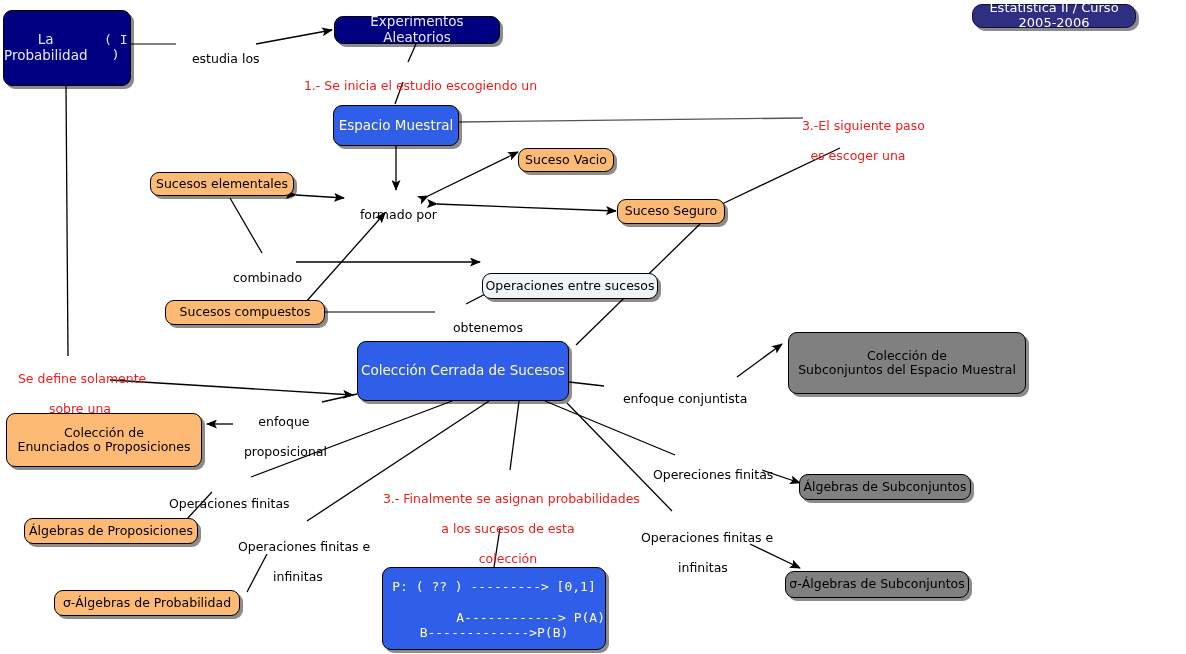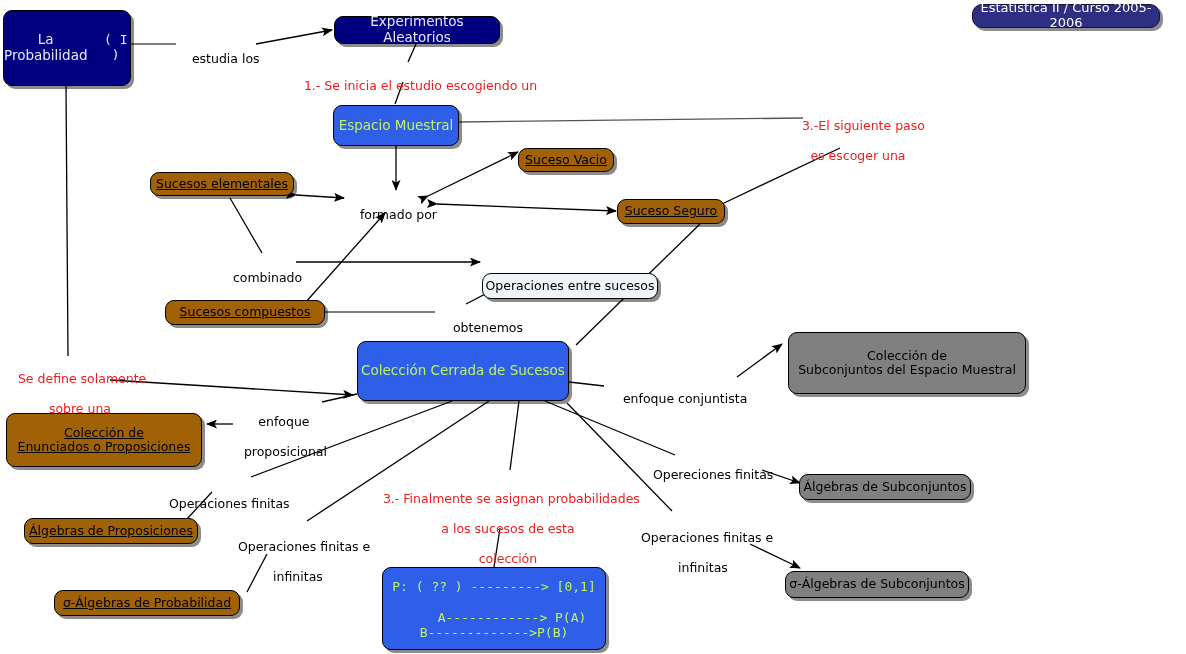--- a/index.html
+++ b/index.html
@@ -6,22 +6,22 @@
   body{width:1186px;height:654px;overflow:hidden;
        font-family:"DejaVu Sans","Liberation Sans",sans-serif;}
   #stage{position:relative;width:1186px;height:654px;}
   svg#wires{position:absolute;left:0;top:0;width:1186px;height:654px;}
   .node{position:absolute;box-sizing:border-box;display:flex;align-items:center;
         justify-content:center;text-align:center;border:1.4px solid #000;
         border-radius:9px;line-height:1.15;}
   .shadow{box-shadow:3px 3px 0 rgba(0,0,0,0.45);}
   .navy{background:#000080;color:#e8e8f5;}
   .header-badge{background:#2e2e82;color:#ffffff;border-color:#111133;border-radius:10px;}
-  .blue{background:#2f5fe8;color:#bef264;}
-  .gray-l{background:#a16207;color:#000;text-decoration:underline;}
+  .blue{background:#2f5fe8;color:#fef9c3;}
+  .gray-l{background:#fdba74;color:#000;}
   .gray-d{background:#808080;color:#000;}
   .paleblue{background:#eef4f8;color:#000;margin-top:24px;}
   .lbl{position:absolute;color:#000;text-align:center;line-height:1.2;
        white-space:pre;}
   .red{color:#ee1c1c;}
   .mono{font-family:"DejaVu Sans Mono","Liberation Mono",monospace;}
 </style>
 </head>
 <body>
 
@@ -93,21 +93,21 @@
       <line x1="545" y1="401" x2="675" y2="455"></line>
 
       <line x1="762" y1="470" x2="800" y2="483" marker-end="url(#ah)"></line>
 
       <line x1="567" y1="403" x2="672" y2="511"></line>
 
       <line x1="750" y1="544" x2="800" y2="568" marker-end="url(#ah)"></line>
     </g>
   </svg>
 
-  <div class="node header-badge shadow" style="left:972px;top:4px;width:188px;height:24px;font-size:13px;border-radius:10px;">
+  <div class="node header-badge shadow" style="left:972px;top:4px;width:164px;height:24px;font-size:13px;border-radius:10px;">
     <span>Estatística II / Curso 2005-2006</span>
   </div>
 
   <div class="node navy shadow" style="left:3px;top:10px;width:128px;height:76px;font-size:13.5px;gap:14px;">
     <span>La Probabilidad</span>
     <span class="mono" style="font-size:13px;">( I )</span>
   </div>
 
   <div class="node navy shadow" style="left:334px;top:16px;width:166px;height:28px;font-size:13.5px;">
     <span>Experimentos Aleatorios</span>
@@ -163,21 +163,21 @@
     <span>Álgebras de Subconjuntos</span>
   </div>
 
   <div class="node gray-d shadow" style="left:785px;top:571px;width:184px;height:27px;font-size:12.5px;">
     <span>σ-Álgebras de Subconjuntos</span>
   </div>
 
   <div class="node blue shadow" style="left:382px;top:567px;width:224px;height:83px;font-size:13px;flex-direction:column;
               align-items:stretch;justify-content:flex-start;padding-top:12px;">
     <span class="mono" style="text-align:center;">P:  ( ?? ) ---------&gt; [0,1]</span>
-    <span class="mono" style="text-align:center;margin-top:16px;padding-left:36px;">A------------&gt; P(A)</span>
+    <span class="mono" style="text-align:right;margin-top:16px;padding-left:36px;">A------------&gt; P(A)</span>
     <span class="mono" style="text-align:center;">B-------------&gt;P(B)</span>
   </div>
 
   <div class="lbl" style="left:176px;top:36px;width:82px;font-size:12.5px;">
     <span>estudia los</span>
   </div>
 
   <div class="lbl" style="left:344px;top:192px;width:92px;font-size:12.5px;">
     <span>formado por</span>
   </div>

